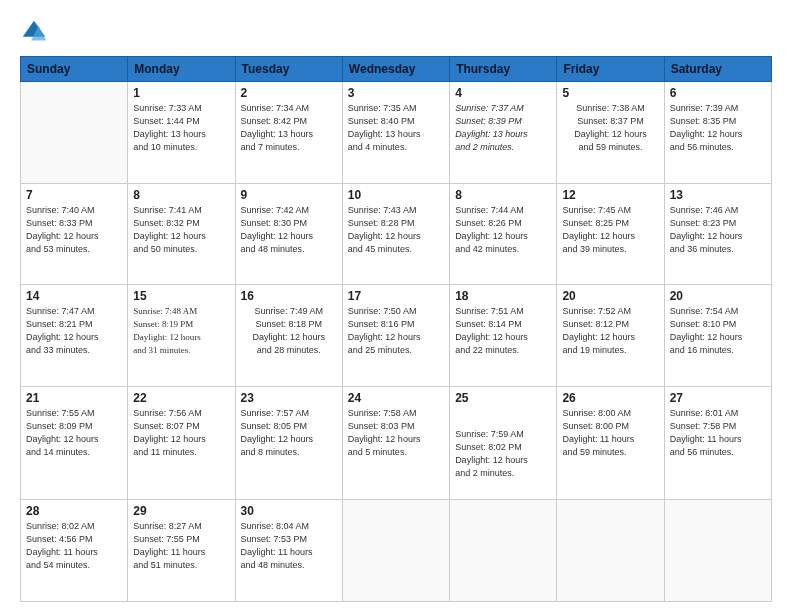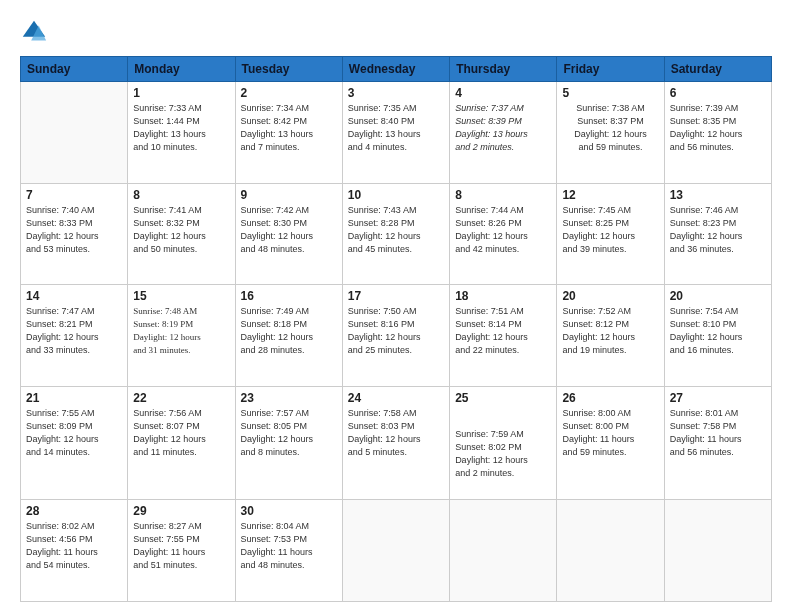--- a/index.html
+++ b/index.html
@@ -232,21 +232,21 @@
           </td>
           <td>
             <span class="day-number">15</span>
             <div class="day-info" style="white-space: pre-line; font-family: Liberation Serif, serif;">Sunrise: 7:48 AM
 Sunset: 8:19 PM
 Daylight: 12 hours
 and 31 minutes.</div>
           </td>
           <td>
             <span class="day-number">16</span>
-            <div class="day-info" style="white-space: pre-line;">Sunrise: 7:49 AM
+            <div class="day-info" style="white-space: pre-line; text-align: center;">Sunrise: 7:49 AM
 Sunset: 8:18 PM
 Daylight: 12 hours
 and 28 minutes.</div>
           </td>
           <td>
             <span class="day-number">17</span>
             <div class="day-info" style="white-space: pre-line;">Sunrise: 7:50 AM
 Sunset: 8:16 PM
 Daylight: 12 hours
 and 25 minutes.</div>

